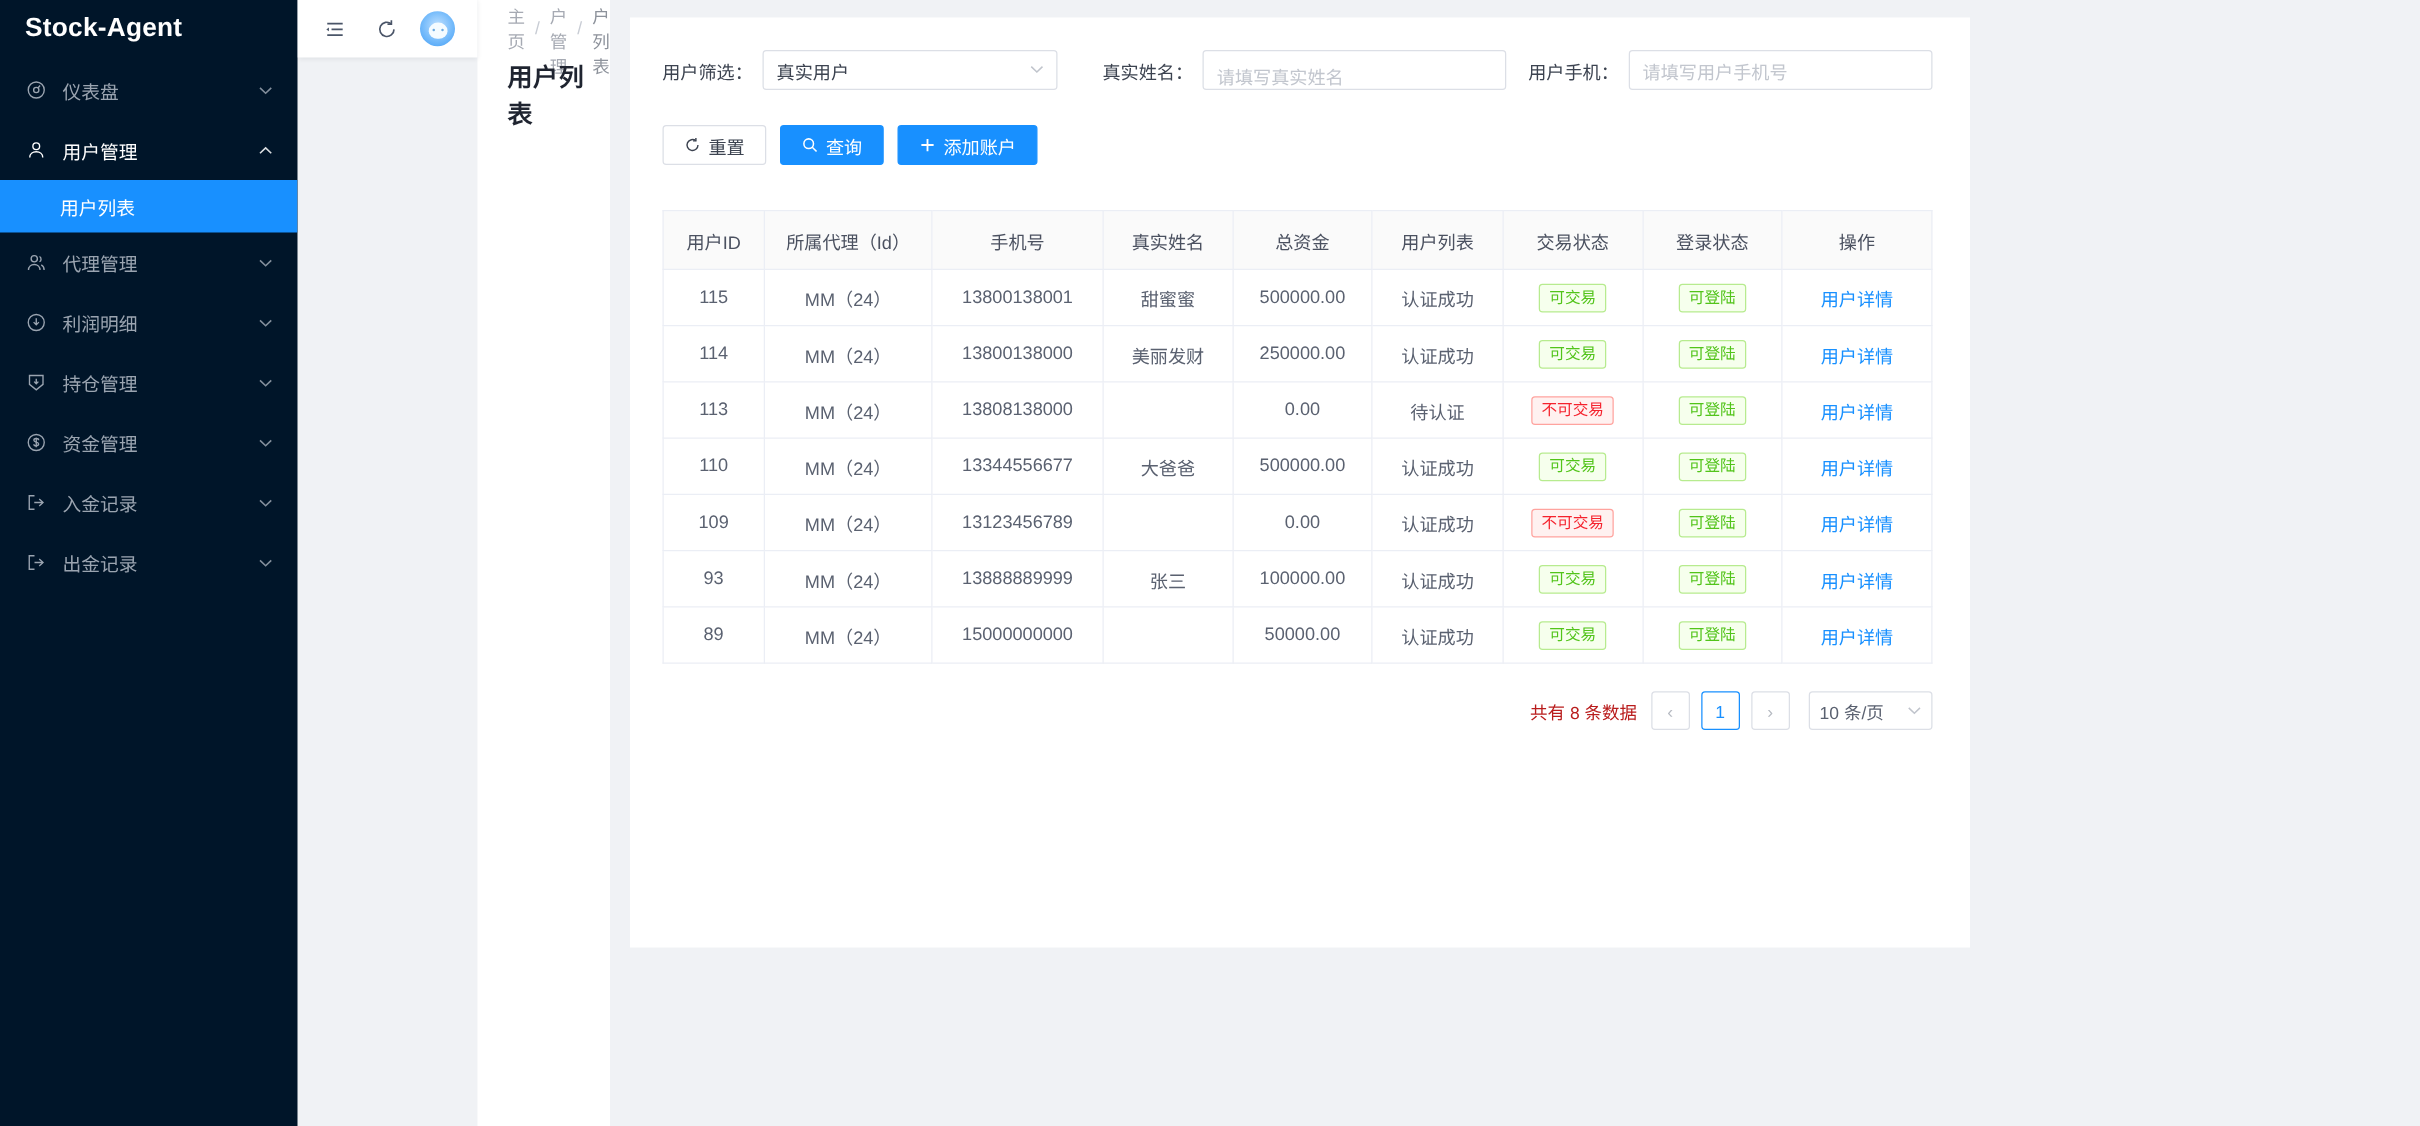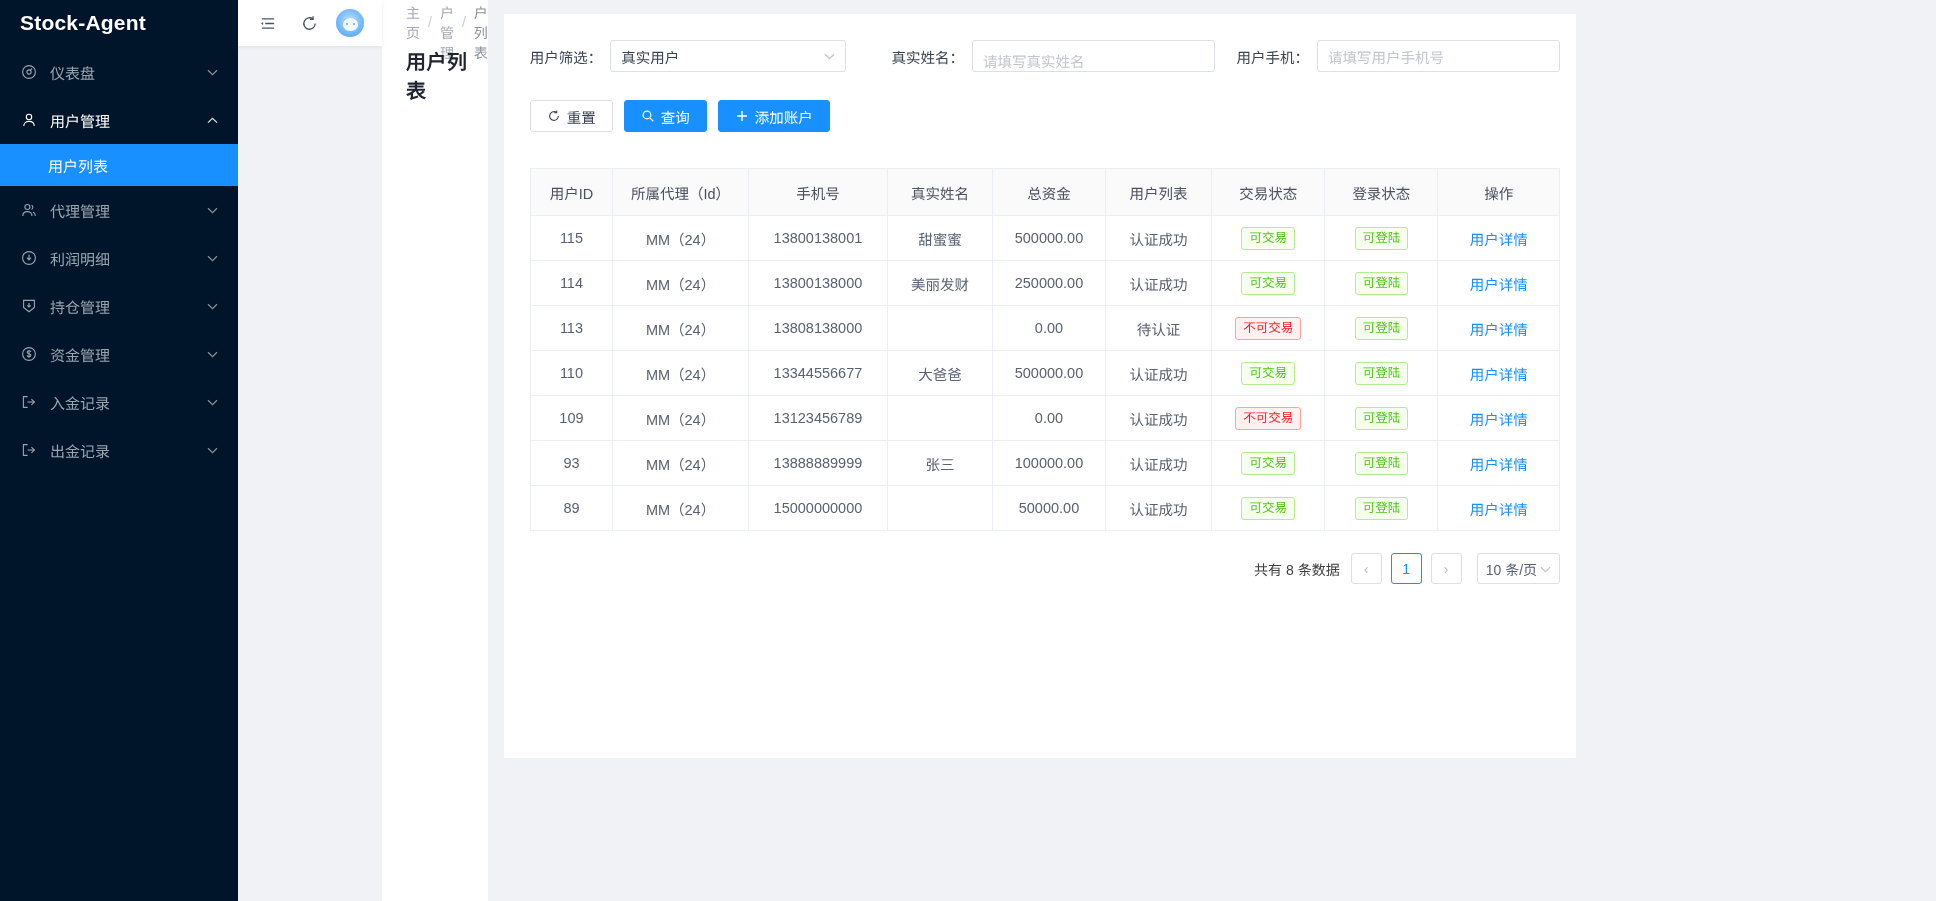--- a/index.html
+++ b/index.html
@@ -151,21 +151,21 @@
   }
 
   .content {
     flex: 1 1 auto;
     padding: 14px 16px 0 16px;
     overflow: hidden;
   }
   .card {
     background: #ffffff;
     min-height: 744px;
-    padding: 22px 16px 0 26px;
+    padding: 22px 30px 0 26px;
     position: relative;
   }
 
   
   .filters {
     display: flex;
     align-items: center;
     gap: 0;
     padding-top: 4px;
   }
@@ -282,21 +282,21 @@
   .pager {
     display: flex;
     align-items: center;
     justify-content: flex-end;
     gap: 9px;
     margin-top: 22px;
     padding-bottom: 12px;
   }
   .pager .total {
     font-size: 14px;
-    color: #404040;
+    color: #b91c1c;
     margin-right: 2px;
   }
   .pg-btn {
     min-width: 31px;
     height: 31px;
     border: 1px solid #dcdfe6;
     border-radius: 3px;
     background: #fff;
     display: inline-flex;
     align-items: center;
@@ -310,21 +310,21 @@
     border-color: #1890ff;
     color: #1890ff;
   }
   .pg-size {
     height: 31px;
     border: 1px solid #dcdfe6;
     border-radius: 3px;
     background: #fff;
     display: inline-flex;
     align-items: center;
-    gap: 3px;
+    gap: 19px;
     padding: 0 8px;
     font-size: 14px;
     color: #5a6170;
     cursor: pointer;
     margin-left: 6px;
   }
   .pg-size .caret { color: #c0c4cc; font-size: 11px; }
 </style>
 </head>
 <body>

